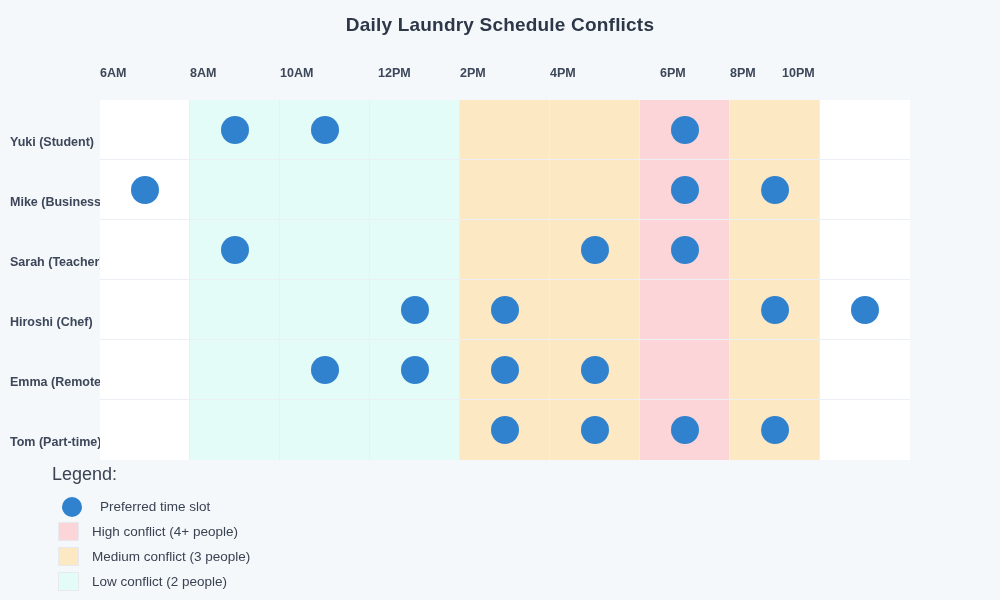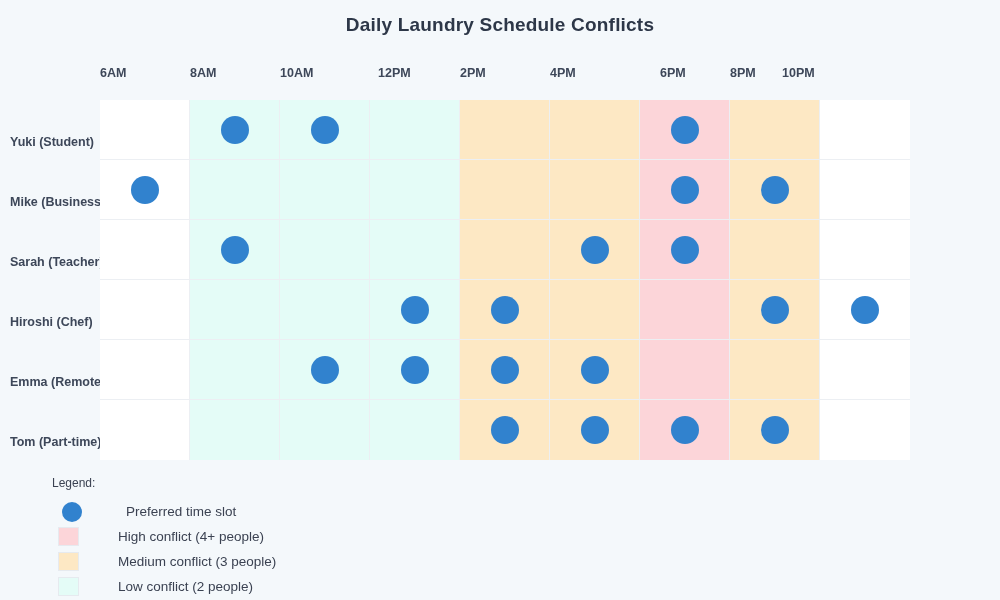--- a/index.html
+++ b/index.html
@@ -104,30 +104,28 @@
   }
 
   
   .legend {
     position: absolute;
     left: 52px;
     top: 464px;
     width: 420px;
   }
   .legend-title {
-    font-size: 12px;
+    font-size: 18px;
     color: #3b4252;
     margin-bottom: 9px;
-    margin-top: 12px;
   }
   .legend-row {
     display: flex;
     align-items: center;
     height: 25px;
-    gap: 26px;
   }
   .legend-marker-wrap {
     width: 40px;
     display: flex;
     justify-content: center;
     align-items: center;
   }
   .legend-dot {
     width: 20px;
     height: 20px;

